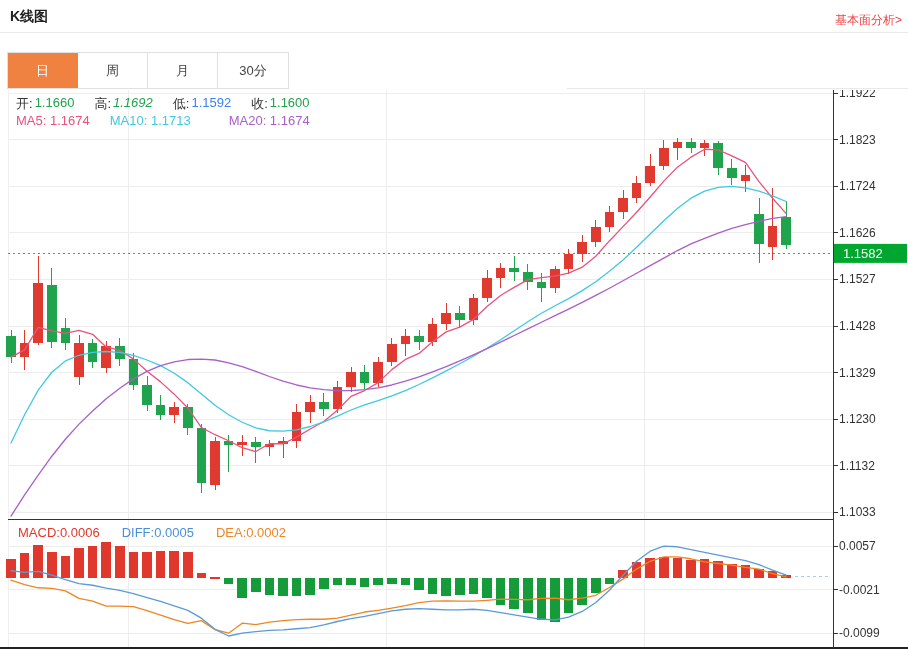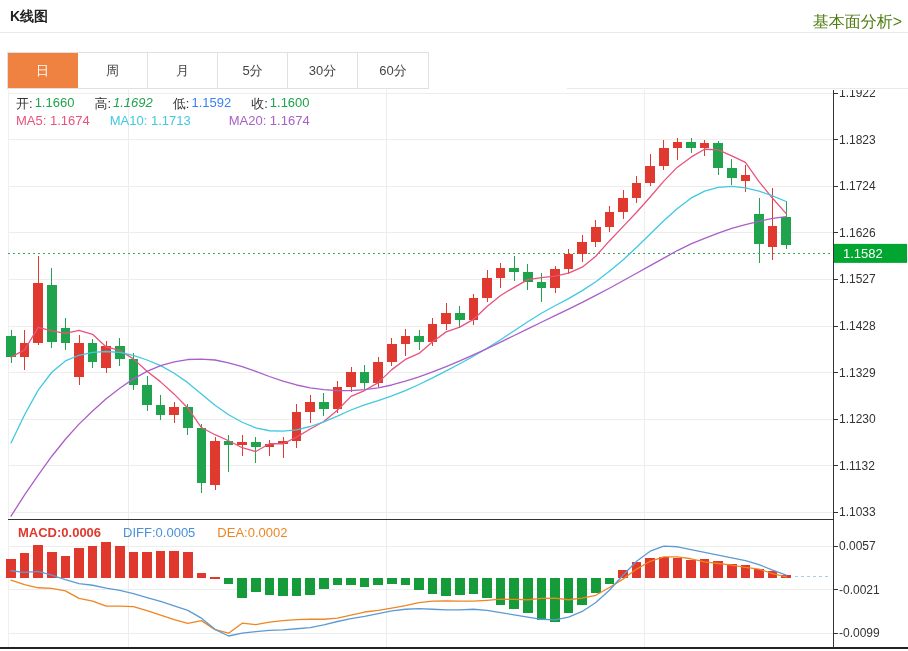--- a/index.html
+++ b/index.html
@@ -4,21 +4,21 @@
 <style>
   html,body{margin:0;padding:0;}
   body{
     width:908px;height:651px;position:relative;overflow:hidden;
     background:#fff;font-family:"Liberation Sans","DejaVu Sans",sans-serif;
   }
   .page-title{
     position:absolute;left:10px;top:8px;font-size:14px;font-weight:bold;color:#222;
   }
   .fund-link{
-    position:absolute;right:6px;top:12px;font-size:16px;color:#4d7c0f;cursor:pointer;text-decoration:none;text-align:center;
+    position:absolute;right:6px;top:12px;font-size:12px;color:#ef4444;cursor:pointer;text-decoration:none;text-align:center;
   }
   .header-divider{position:absolute;left:0;top:32px;width:908px;height:1px;background:#e9e9e9;}
   .tabbar{
     position:absolute;left:7px;top:52px;display:flex;height:37px;box-sizing:border-box;
     border:1px solid #e0e0e0;background:#fff;
   }
   .tab{
     width:70px;box-sizing:border-box;display:flex;align-items:center;justify-content:center;
     font-size:13px;color:#444;border-right:1px solid #e0e0e0;cursor:pointer;background:#fff;user-select:none;
   }
@@ -38,23 +38,21 @@
 <body>
 
 <div class="page-title">K线图</div>
 <a class="fund-link">基本面分析&gt;</a>
 <div class="header-divider"></div>
 
 <div class="tabbar">
   <div class="tab active">日</div>
   <div class="tab">周</div>
   <div class="tab">月</div>
-  <div class="tab">5分</div>
   <div class="tab">30分</div>
-  <div class="tab">60分</div>
 </div>
 <div class="tabline"></div>
 
 <div class="chart-wrap">
   <svg id="chart-svg" width="908" height="561">
       <line x1="8" y1="3" x2="833" y2="3" stroke="#ededed" stroke-width="1" shape-rendering="crispEdges"></line>
       <line x1="8" y1="49.700000000000095" x2="833" y2="49.700000000000095" stroke="#ededed" stroke-width="1" shape-rendering="crispEdges"></line>
       <line x1="8" y1="96.39999999999914" x2="833" y2="96.39999999999914" stroke="#ededed" stroke-width="1" shape-rendering="crispEdges"></line>
       <line x1="8" y1="142.62828282828212" x2="833" y2="142.62828282828212" stroke="#ededed" stroke-width="1" shape-rendering="crispEdges"></line>
       <line x1="8" y1="189.32828282828223" x2="833" y2="189.32828282828223" stroke="#ededed" stroke-width="1" shape-rendering="crispEdges"></line>
@@ -304,16 +302,16 @@
     </span>
 </div>
 
 <div class="legend legend-ma">
   <span style="color: rgb(232, 83, 124);">MA5: 1.1674</span>
   <span style="color: rgb(65, 200, 226);">MA10: 1.1713</span>
   <span style="color: rgb(169, 95, 201); padding-left: 18px;">MA20: 1.1674</span>
 </div>
 
 <div class="legend legend-macd">
-  <span style="color: rgb(224, 56, 44); font-weight: bold;">MACD:0.0006</span>
+  <span style="color: rgb(224, 56, 44);">MACD:0.0006</span>
   <span style="color: rgb(74, 144, 217);">DIFF:0.0005</span>
   <span style="color: rgb(238, 134, 35);">DEA:0.0002</span>
 </div>
 
 </body></html>

